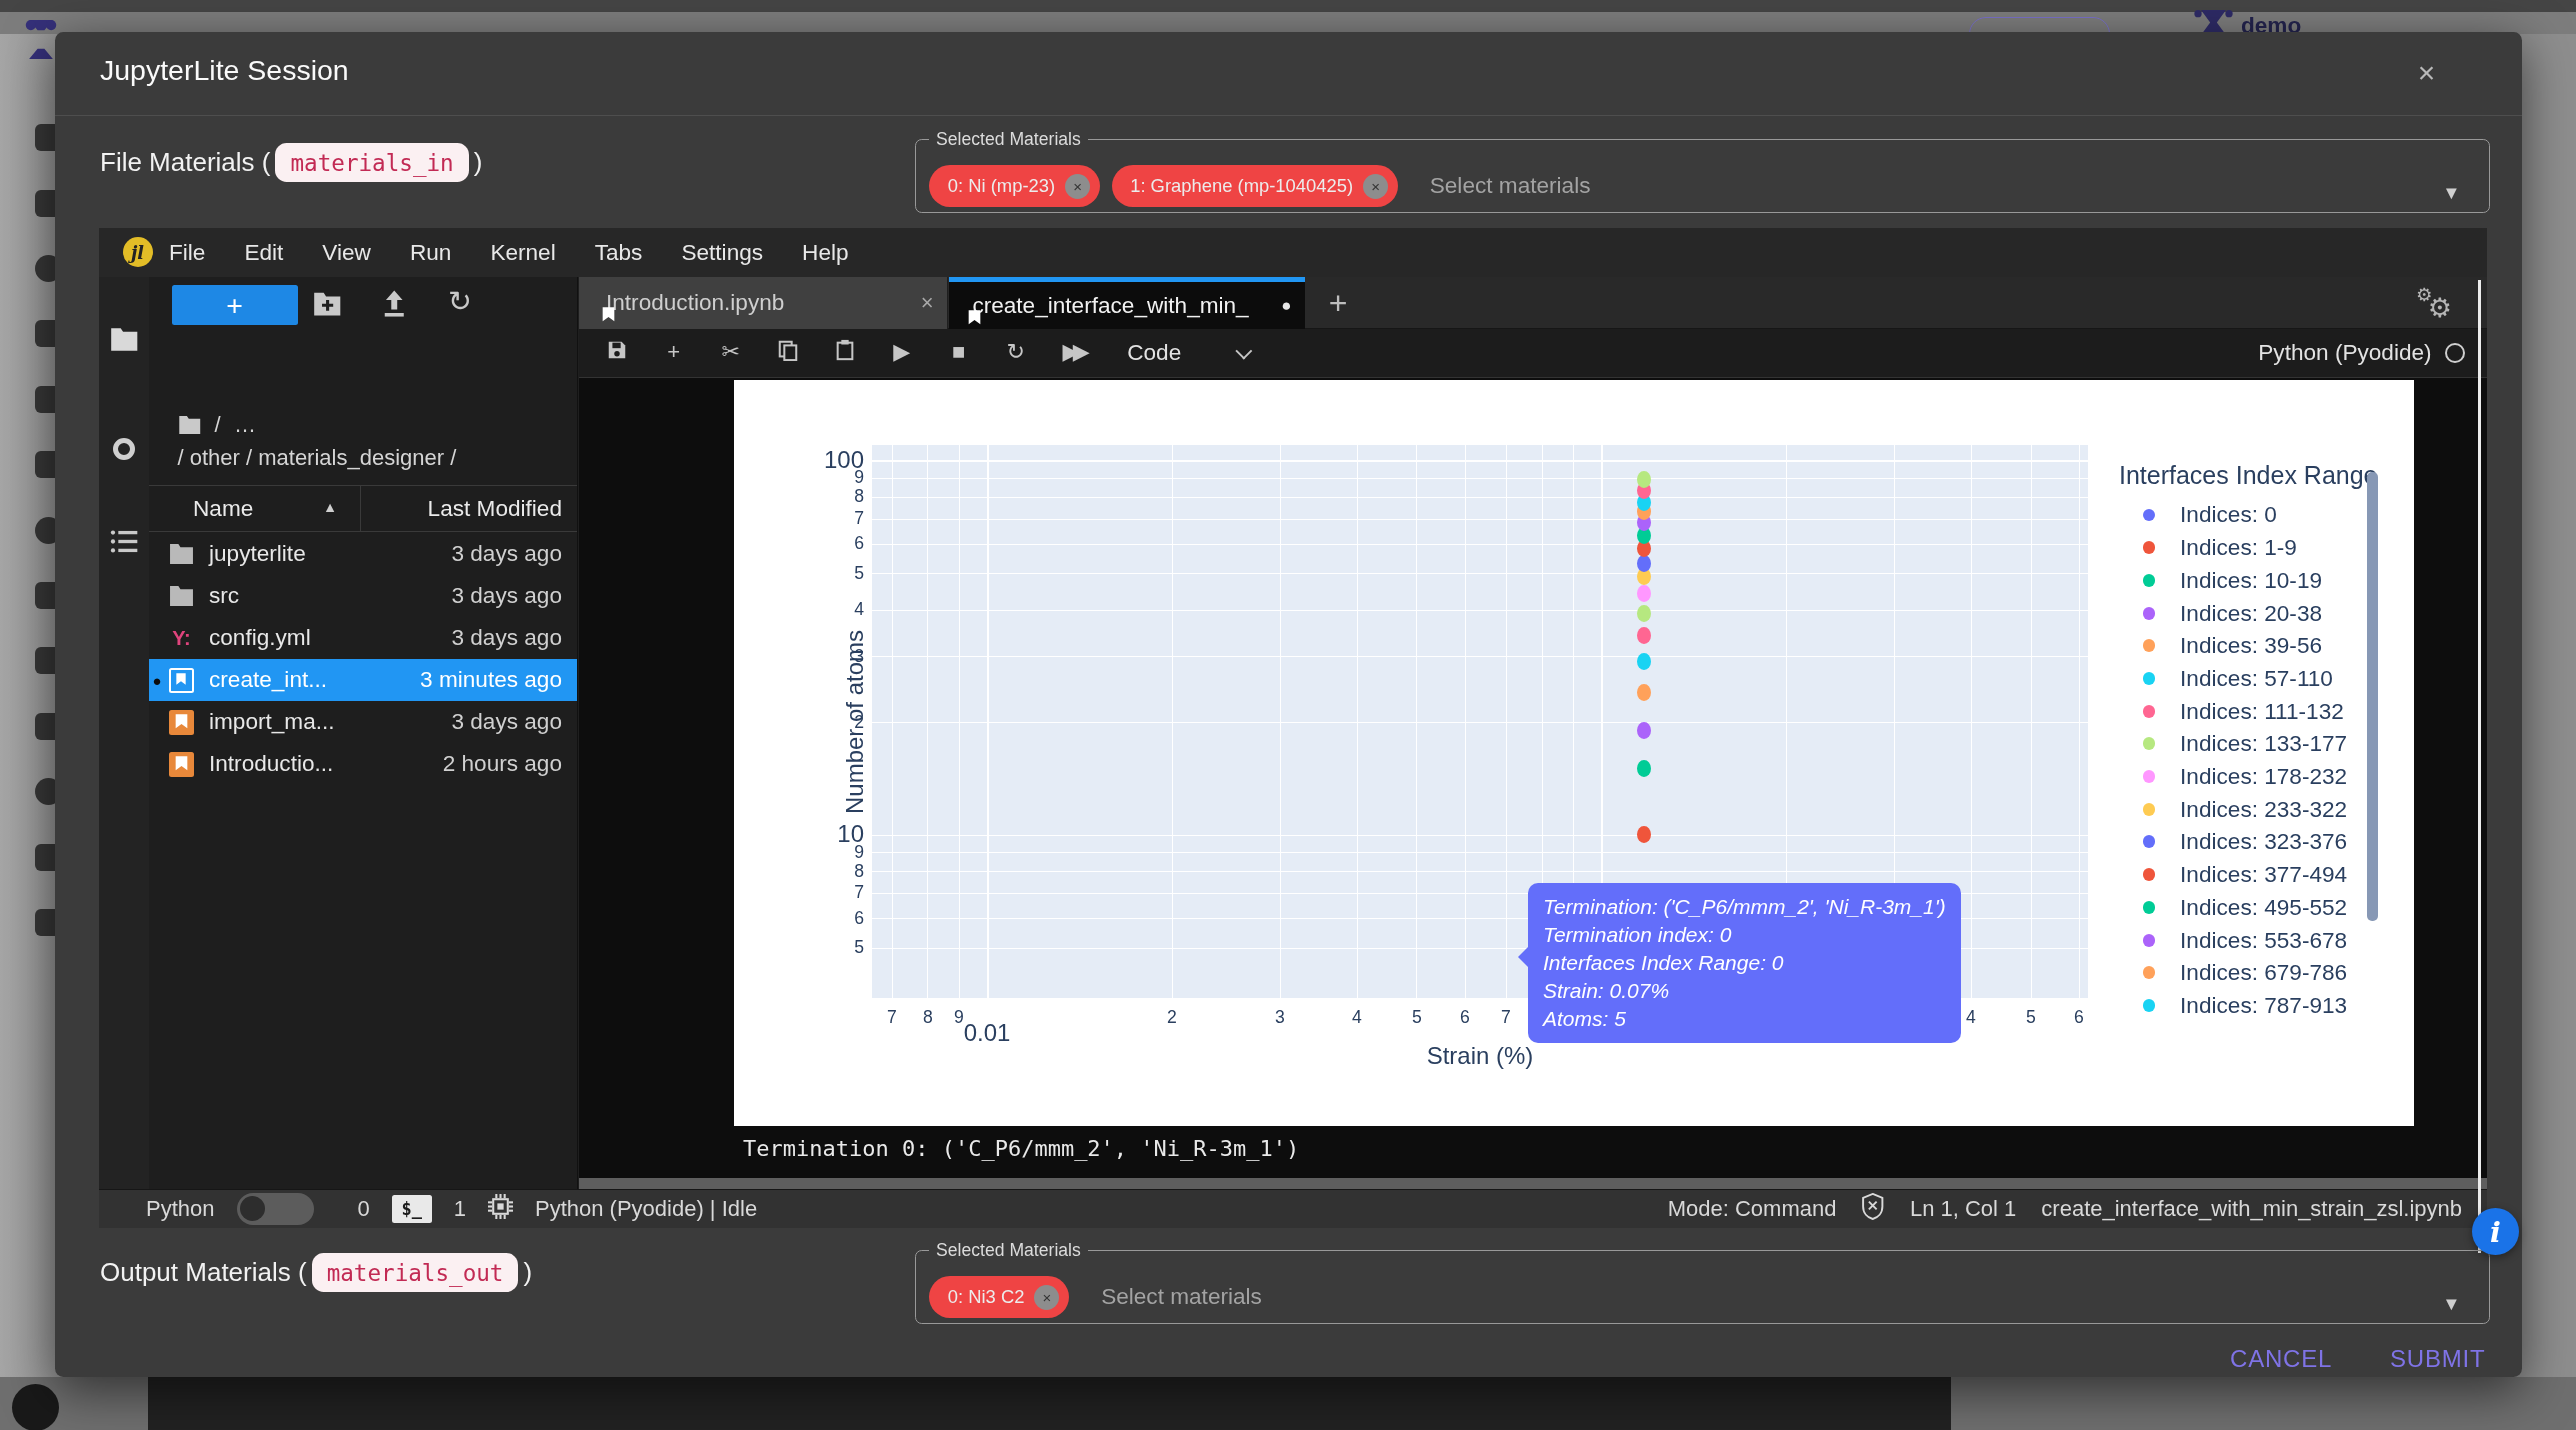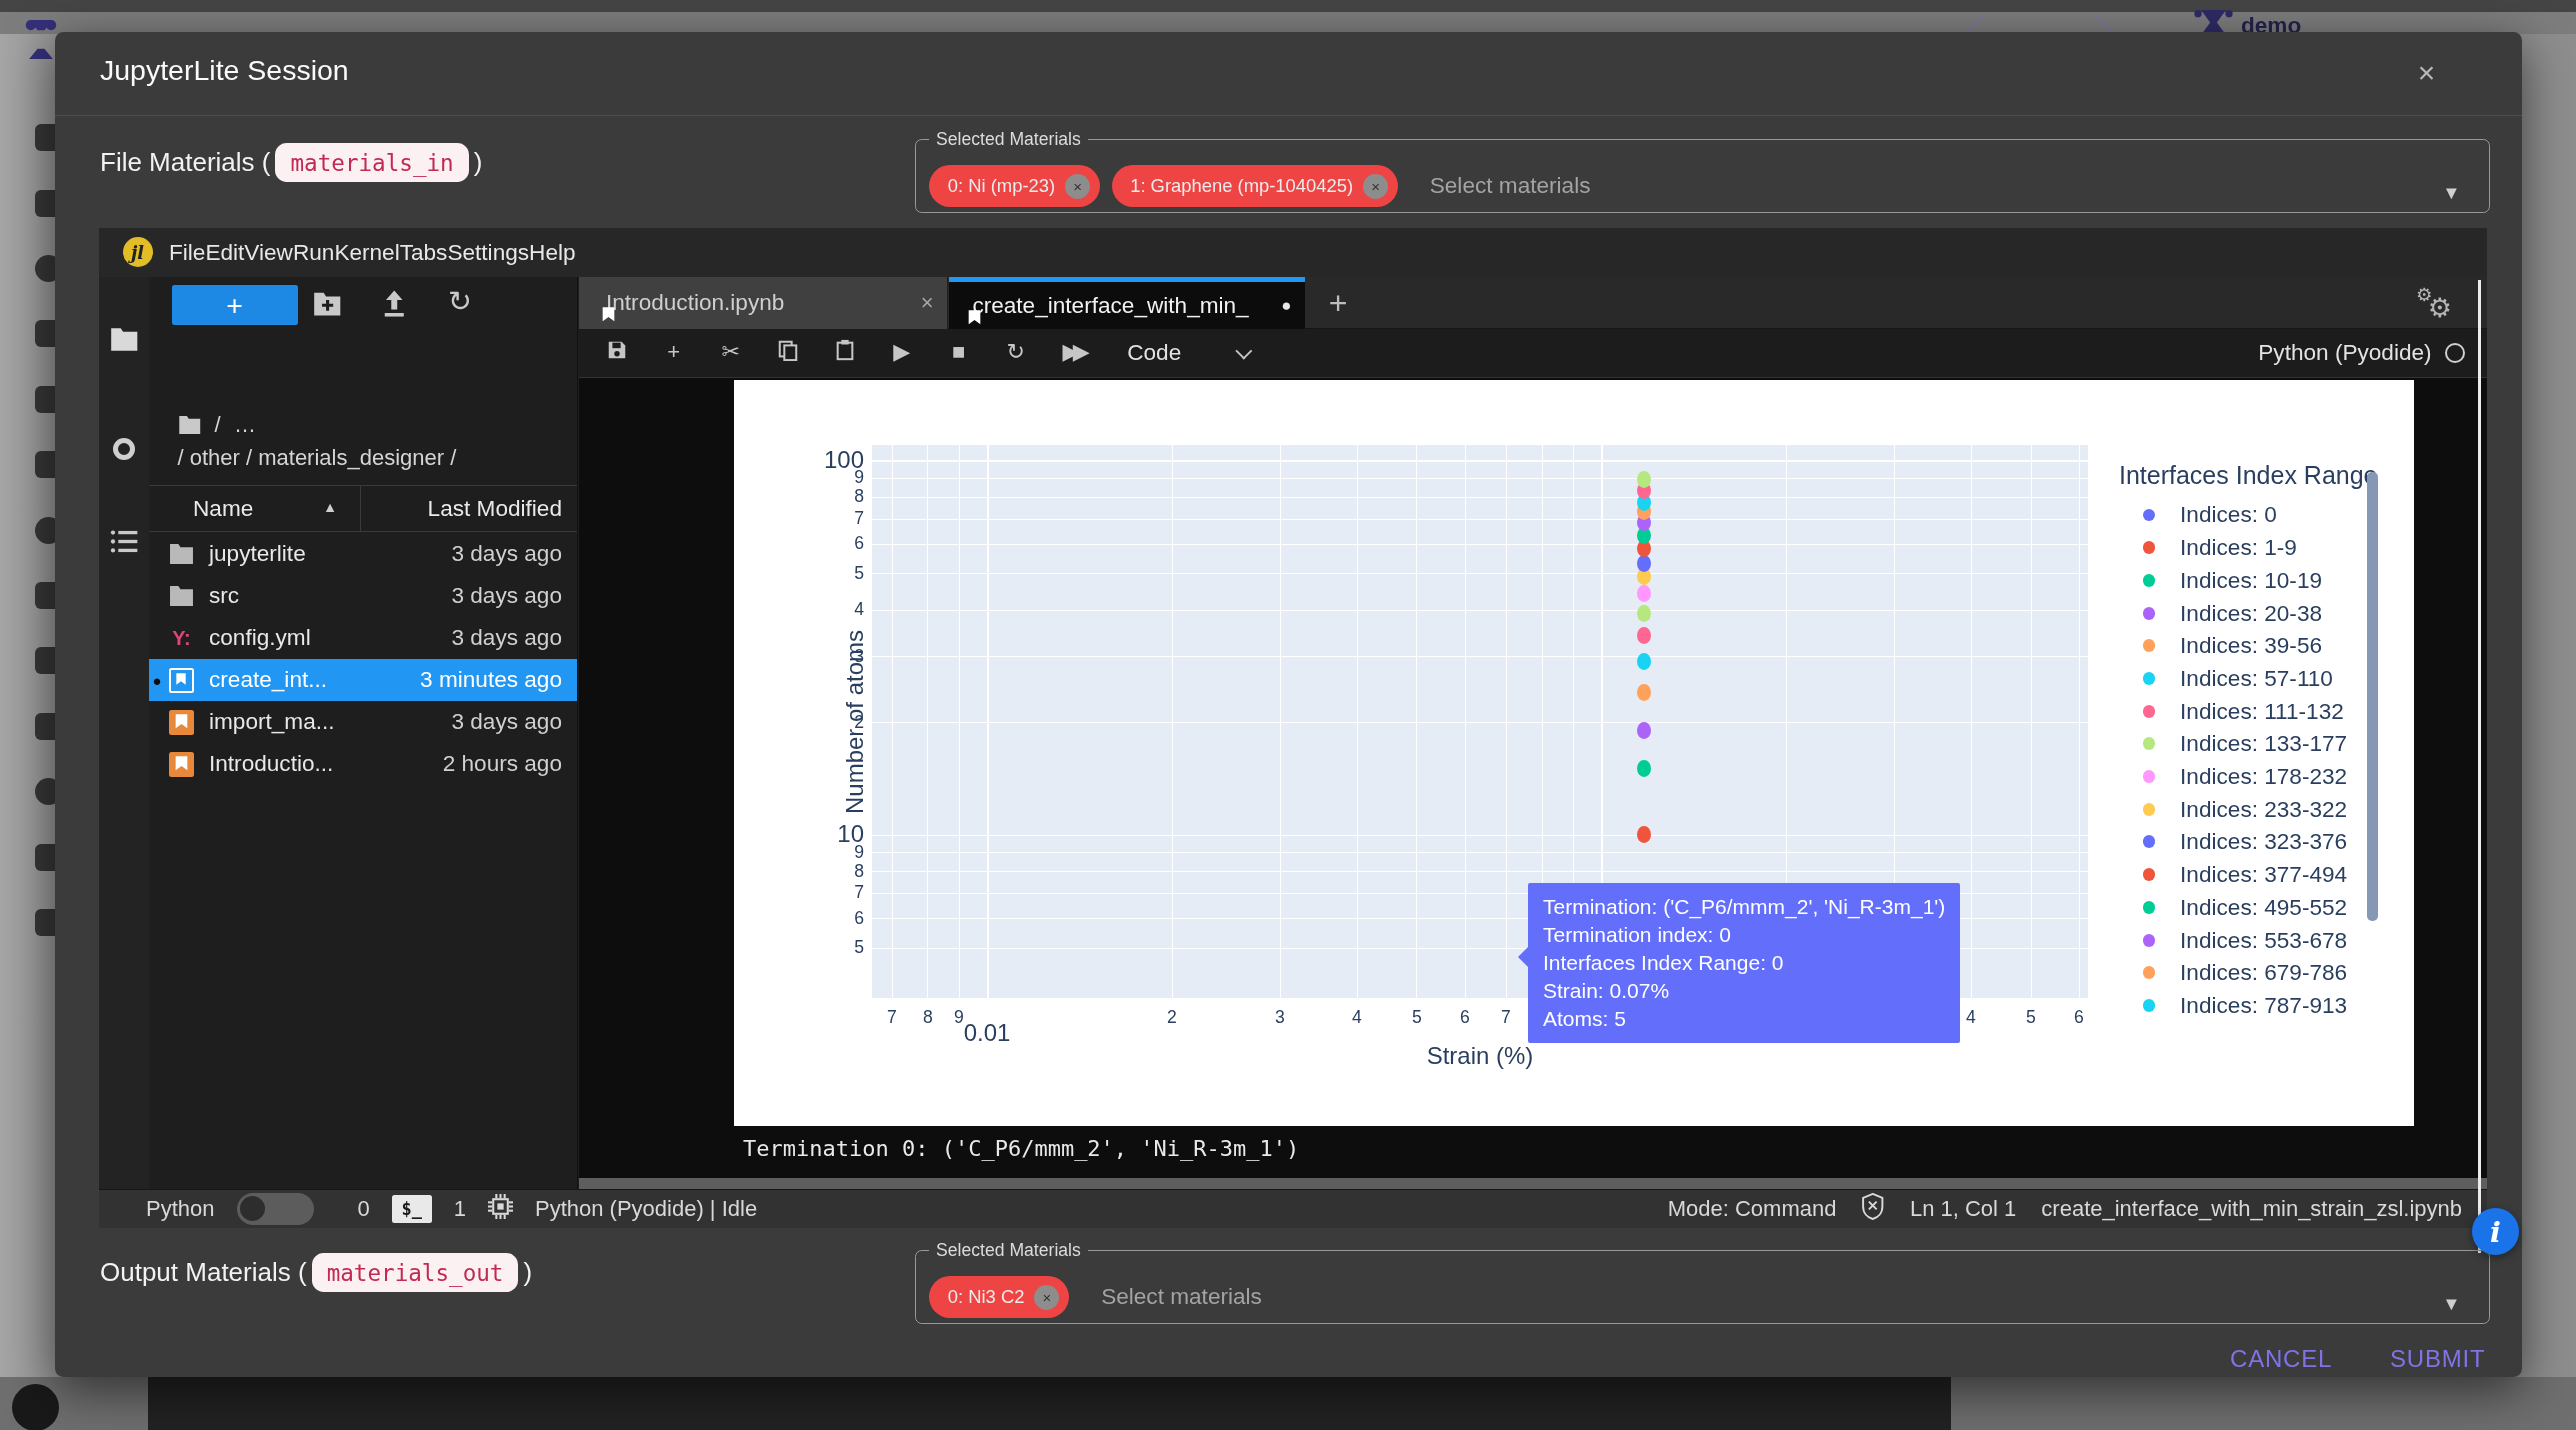--- a/index.html
+++ b/index.html
@@ -126,22 +126,22 @@
   .gx, .gy { position:absolute; background:#fff; }
   .pt { position:absolute; width:14.3px; height:17.6px; border-radius:50%; }
   .ticklab { position:absolute; color:#2a3f5f; }
   .ax-title { position:absolute; color:#2a3f5f; font-size:24px; }
   .legend-title { position:absolute; left:1385px; top:81px; font-size:25px; color:#2a3f5f; white-space:nowrap; }
   .legend-items { position:absolute; left:1385px; top:109px; width:277px; height:537px; overflow:hidden;text-align:right; }
   .leg-entry { position:absolute; display:flex; align-items:center; gap:25px; }
   .leg-dot { width:12.6px; height:12.6px; border-radius:50%; }
   .leg-lab { font-size:22.6px; color:#2a3f5f; white-space:nowrap; }
   .leg-scroll { position:absolute; left:1633px; top:92px; width:11px; height:449px; background:#8798B5; border-radius:5px; }
-  .tooltip { position:absolute; left:794px; top:503px; background:#636EFA; color:#fff; border-radius:2px;
-             padding:10px 15px; font-size:21px; line-height:28px; white-space:nowrap; z-index:5; }
+  .tooltip { position:absolute; left:794px; top:503px; background:#636EFA; color:#fff; border-radius:10px;
+             padding:10px 15px; font-size:21px; line-height:28px; white-space:nowrap; z-index:5;font-style:italic; }
   .tooltip .arrow { position:absolute; left:-10px; top:64px; width:0; height:0;
                     border-top:10px solid transparent; border-bottom:10px solid transparent;
                     border-right:10px solid #636EFA; }
 
   
   .gears { left:2361px; top:252px; color:#b5b5b5; }
   .vline { left:2423px; top:248px; width:2.5px; height:973px; background:#ececec; }
   .footer-btn { position:absolute; top:1313px; font-size:24px; font-weight:500; letter-spacing:0.8px;
                 color:#7f73e6; cursor:pointer; }
   .cancel { left:2175px; } .submit { left:2335px; }
@@ -215,21 +215,21 @@
             <span class="x">×</span>
           </span>
           <span class="select-ph">Select materials</span>
         </div>
       <div class="dd-arrow">▼</div>
     </fieldset>
 
     <div class="abs jlab">
       <div class="menubar">
         <div class="jl-logo">jl</div>
-        <span id="menu-items" style="display:flex; ">
+        <span id="menu-items" style="display:flex; gap:39px;">
             <span class="menu-item">File</span>
             <span class="menu-item">Edit</span>
             <span class="menu-item">View</span>
             <span class="menu-item">Run</span>
             <span class="menu-item">Kernel</span>
             <span class="menu-item">Tabs</span>
             <span class="menu-item">Settings</span>
             <span class="menu-item">Help</span>
           </span>
       </div>

